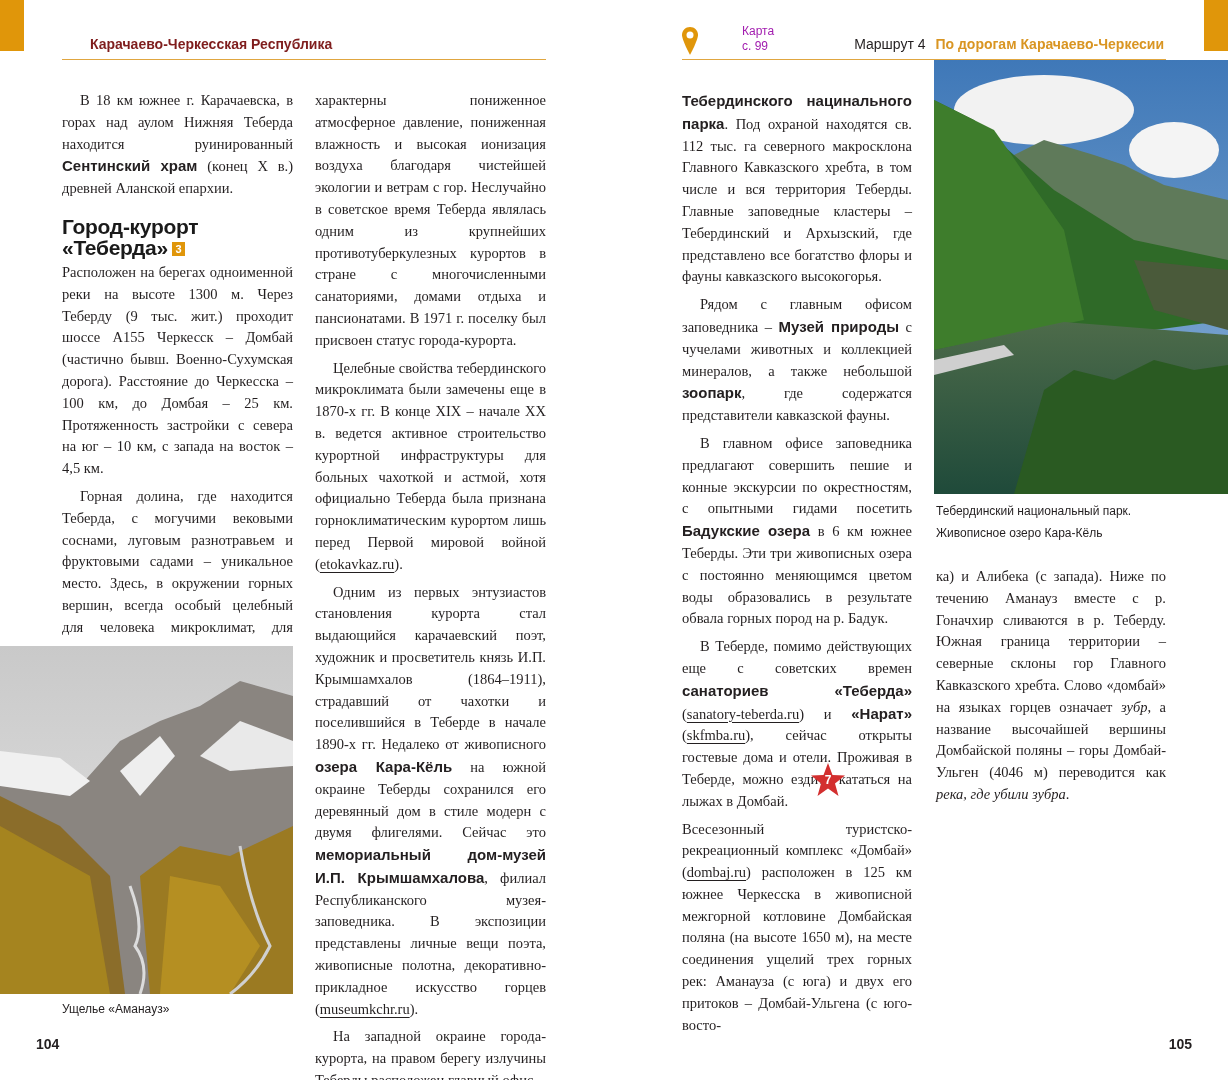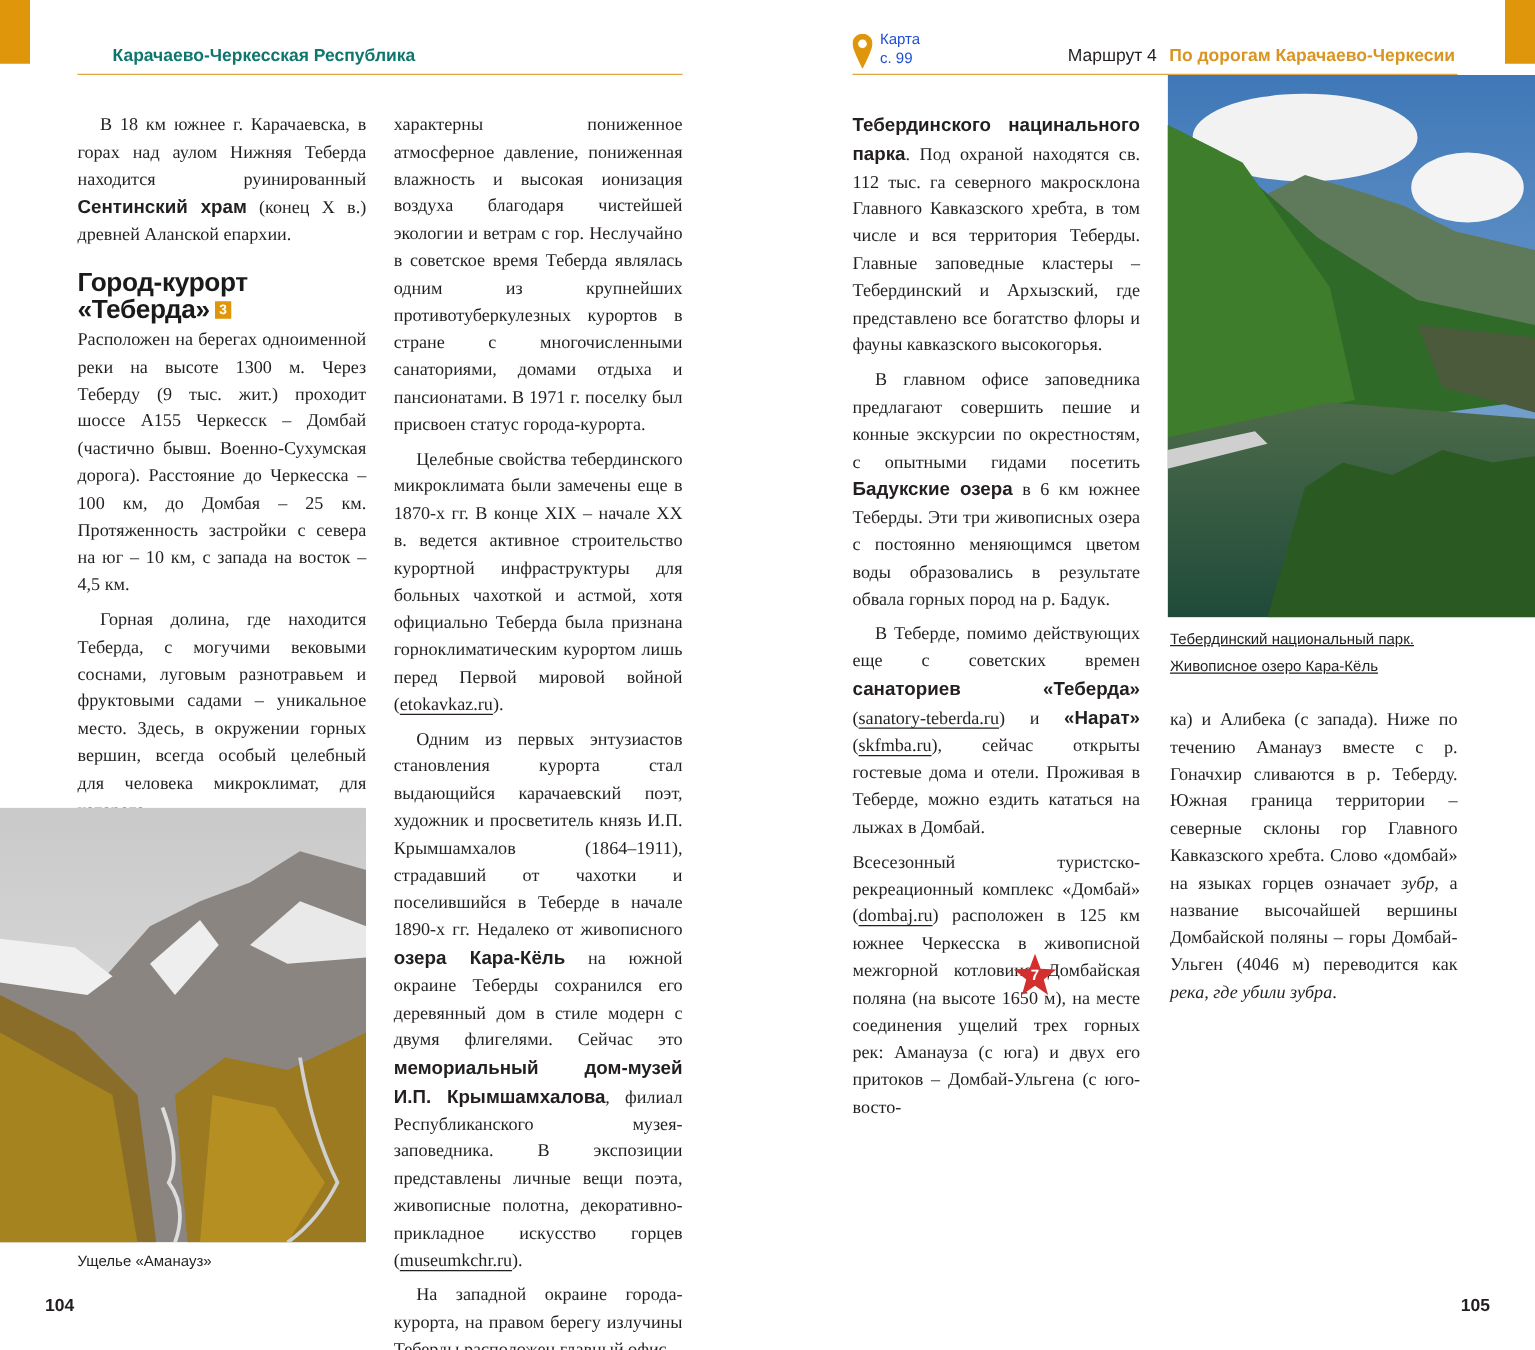--- a/index.html
+++ b/index.html
@@ -8,26 +8,26 @@
     font-family: "Liberation Serif", "DejaVu Serif", serif; color: #231f20;
   }
   .page { position: absolute; top: 0; height: 1080px; }
   .left-page { left: 0; width: 614px; }
   .right-page { left: 614px; width: 614px; }
   .tab { position: absolute; top: 0; width: 24px; height: 51px; background: #e0960a; }
   .left-page .tab { left: 0; }
   .right-page .tab { right: 0; }
   .running-head {
     position: absolute; top: 36px; font-family: "Liberation Sans", "DejaVu Sans", sans-serif;
-    font-size: 14px; font-weight: bold; color: #0f766e; padding-left: 28px;
+    font-size: 14px; font-weight: bold; color: #7f1d1d; padding-left: 28px;
   }
   .head-rule { position: absolute; top: 59px; height: 1px; background: #e0a640; }
   .map-ref { position: absolute; left: 68px; top: 24px; display: flex; align-items: flex-start; }
   .map-ref svg { width: 16px; height: 28px; margin-right: 6px; margin-top: 3px; }
-  .map-ref-text { font-family: "Liberation Sans", "DejaVu Sans", sans-serif; font-size: 12px; line-height: 15px; color: #1d4ed8; }
+  .map-ref-text { font-family: "Liberation Sans", "DejaVu Sans", sans-serif; font-size: 12px; line-height: 15px; color: #a21caf; margin-left: 38px; }
   .route-label { position: absolute; top: 36px; right: 64px; font-family: "Liberation Sans", "DejaVu Sans", sans-serif; font-size: 14px; }
   .route-label .num { color: #231f20; margin-right: 10px; }
   .route-label .title { color: #d99522; font-weight: bold; }
   .col {
     position: absolute; font-size: 14.5px; line-height: 21.8px; text-align: justify;
   }
   .col p { margin: 0; text-indent: 18px; }
   .col p.noindent { text-indent: 0; }
   .col p + p { margin-top: 6px; }
   .b { font-family: "Liberation Sans", "DejaVu Sans", sans-serif; font-weight: bold; font-size: 15px; }
@@ -128,27 +128,28 @@
       <ellipse cx="240" cy="90" rx="45" ry="28" fill="#f4f4f4"></ellipse>
       <path d="M70,100 L110,80 L160,95 L190,105 L230,125 L294,140 L294,210 L70,210 Z" fill="#5f7a5a"></path>
       <path d="M0,40 L40,60 L120,130 L200,180 L294,200 L294,260 L0,300 Z" fill="#2f6a28"></path>
       <path d="M0,40 L60,70 L130,170 L150,260 L0,290 Z" fill="#3e7d2c"></path>
       <path d="M200,200 L294,210 L294,270 L220,250 Z" fill="#4a5a3a"></path>
       <path d="M0,290 L130,262 L294,275 L294,434 L0,434 Z" fill="url(#lake)"></path>
       <path d="M110,330 L140,310 L180,320 L220,300 L260,310 L294,305 L294,434 L80,434 Z" fill="#2a5a22"></path>
       <path d="M0,300 L70,285 L80,295 L0,315 Z" fill="#cfcfcf"></path>
     </svg>
   </div>
-  <div class="caption" style="left:322px; top:500px;text-decoration:underline;">
+  <div class="caption" style="left:322px; top:500px;">
     <div>Тебердинский национальный парк.</div>
     <div>Живописное озеро Кара-Кёль</div>
   </div>
 
   <div class="col" style="left:68px; top:90px; width:230px;">
     <p class="noindent"><span class="b">Тебердинского нацинального парка</span><span>. Под охраной находятся св. 112 тыс. га северного макросклона Главного Кавказского хребта, в том числе и вся территория Теберды. Главные заповедные кластеры – Тебердинский и Архызский, где представлено все богатство флоры и фауны кавказского высокогорья.</span></p>
+    <p><span>Рядом с главным офисом заповедника – </span><span class="b">Музей природы</span><span> с чучелами животных и коллекцией минералов, а также небольшой </span><span class="b">зоопарк</span><span>, где содержатся представители кавказской фауны.</span></p>
     <p><span>В главном офисе заповедника предлагают совершить пешие и конные экскурсии по окрестностям, с опытными гидами посетить </span><span class="b">Бадукские озера</span><span> в 6 км южнее Теберды. Эти три живописных озера с постоянно меняющимся цветом воды образовались в результате обвала горных пород на р. Бадук.</span></p>
     <p><span>В Теберде, помимо действующих еще с советских времен </span><span class="b">санаториев «Теберда»</span><span> (</span><span class="u">sanatory-teberda.ru</span><span>) и </span><span class="b">«Нарат»</span><span> (</span><span class="u">skfmba.ru</span><span>), сейчас открыты гостевые дома и отели. Проживая в Теберде, можно ездить кататься на лыжах в Домбай.</span></p>
     <p class="noindent"><span>Всесезонный туристско-рекреационный комплекс «Домбай» (</span><span class="u">dombaj.ru</span><span>) расположен в 125 км южнее Черкесска в живописной межгорной котловине Домбайская поляна (на высоте 1650 м), на месте соединения ущелий трех горных рек: Аманауза (с юга) и двух его притоков – Домбай-Ульгена (с юго-восто-</span></p>
   </div>
 
   <div class="star" style="left:196px; top:763px;">
     <svg width="36" height="34" viewBox="0 0 36 34">
       <polygon points="18,0 22.5,12 35,12.5 25,20.5 28.5,33 18,25.5 7.5,33 11,20.5 1,12.5 13.5,12" fill="#d32f2f"></polygon>
       <text x="18" y="21" text-anchor="middle" font-family="Liberation Sans, sans-serif" font-size="12" font-weight="bold" fill="#ffffff">7</text>
     </svg>

